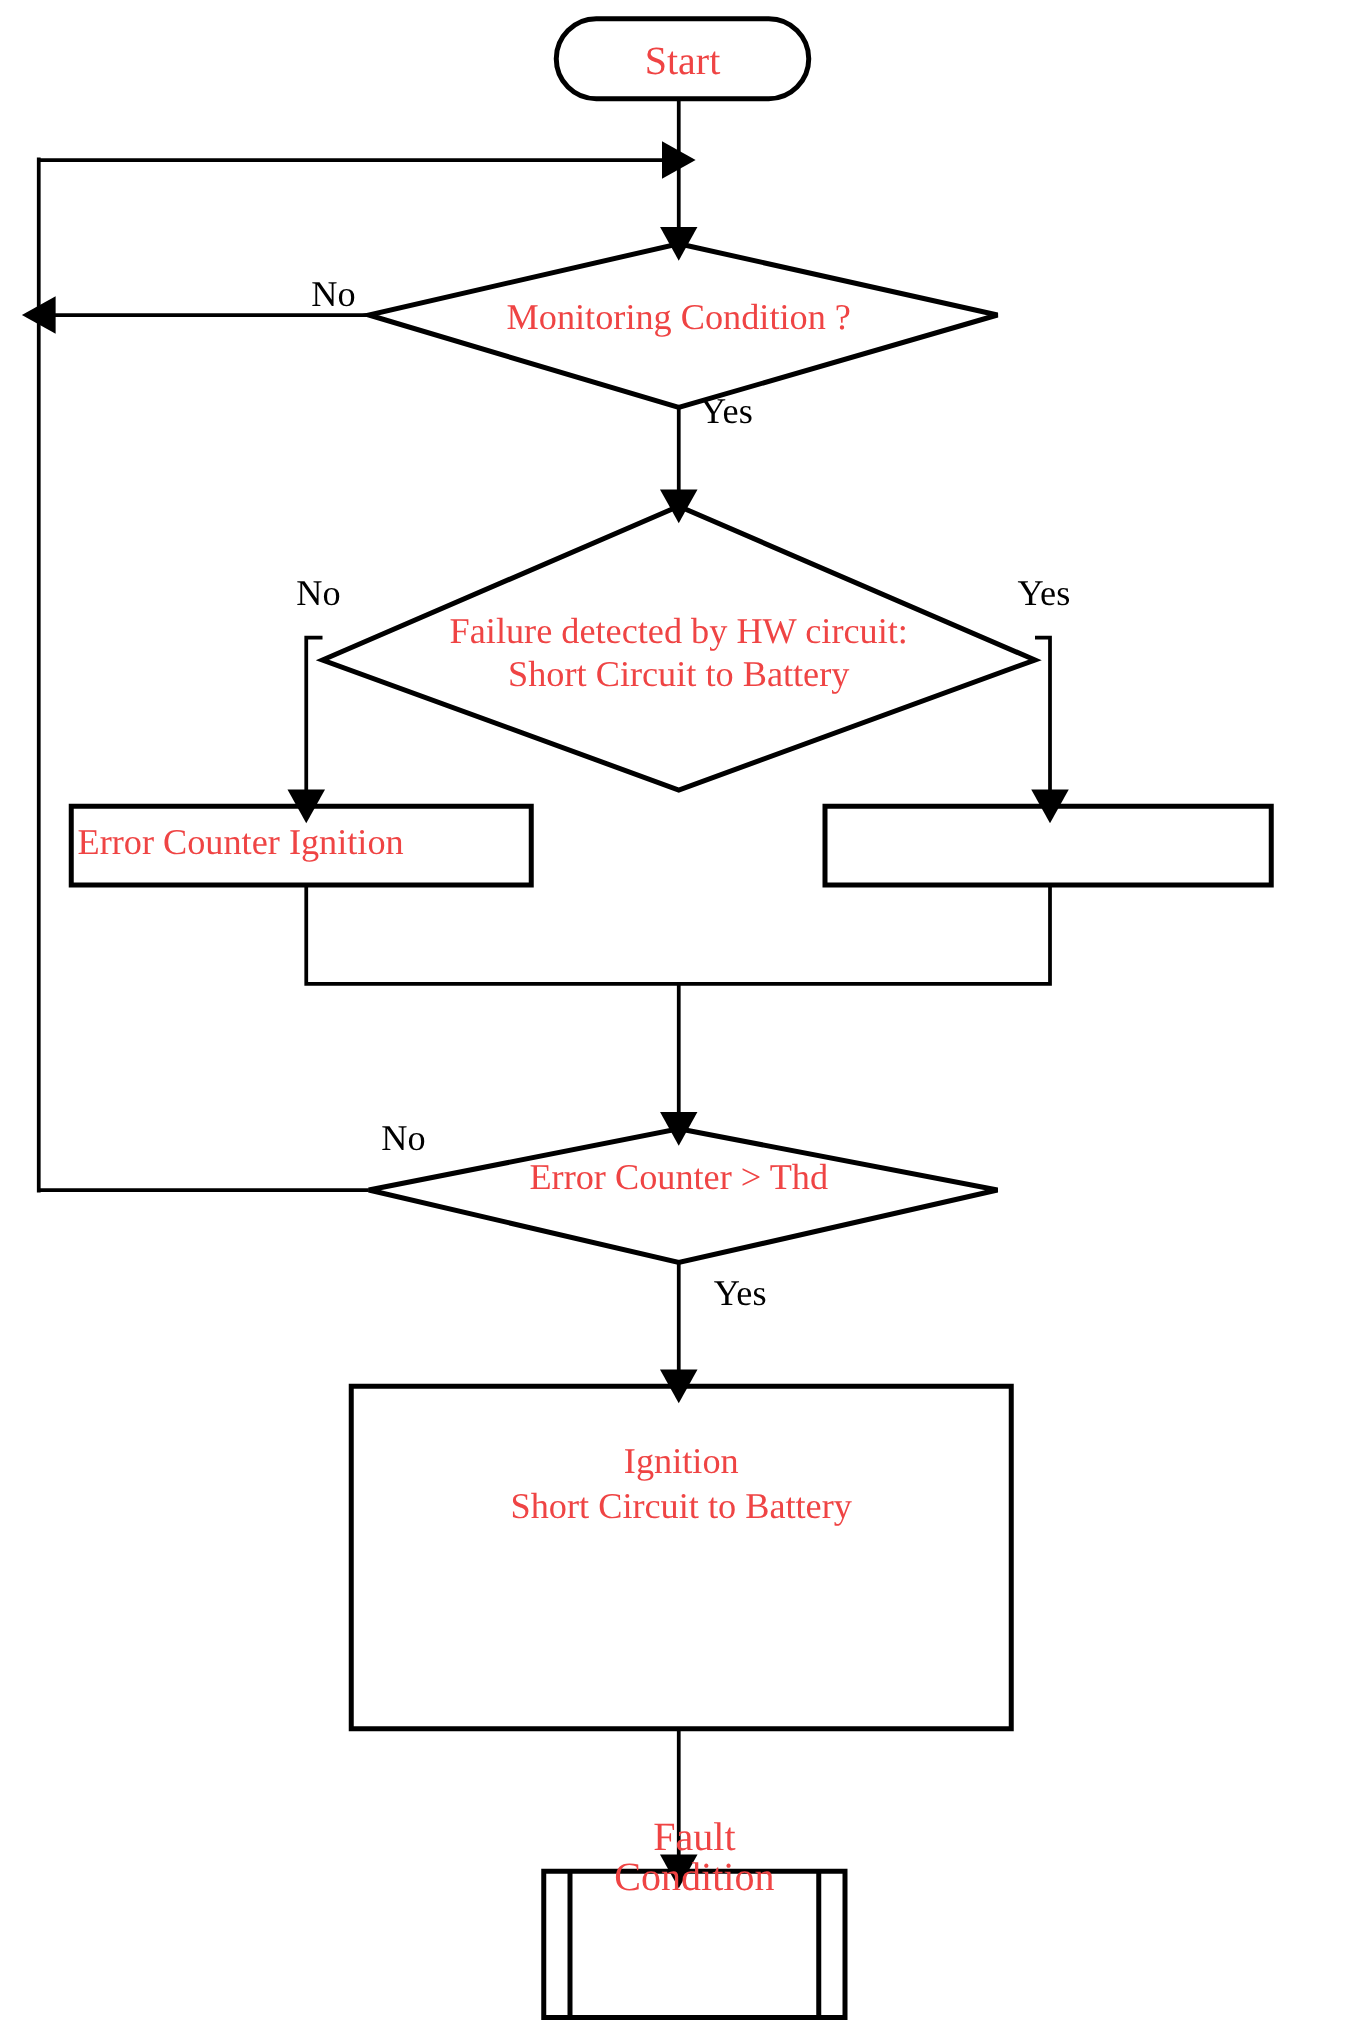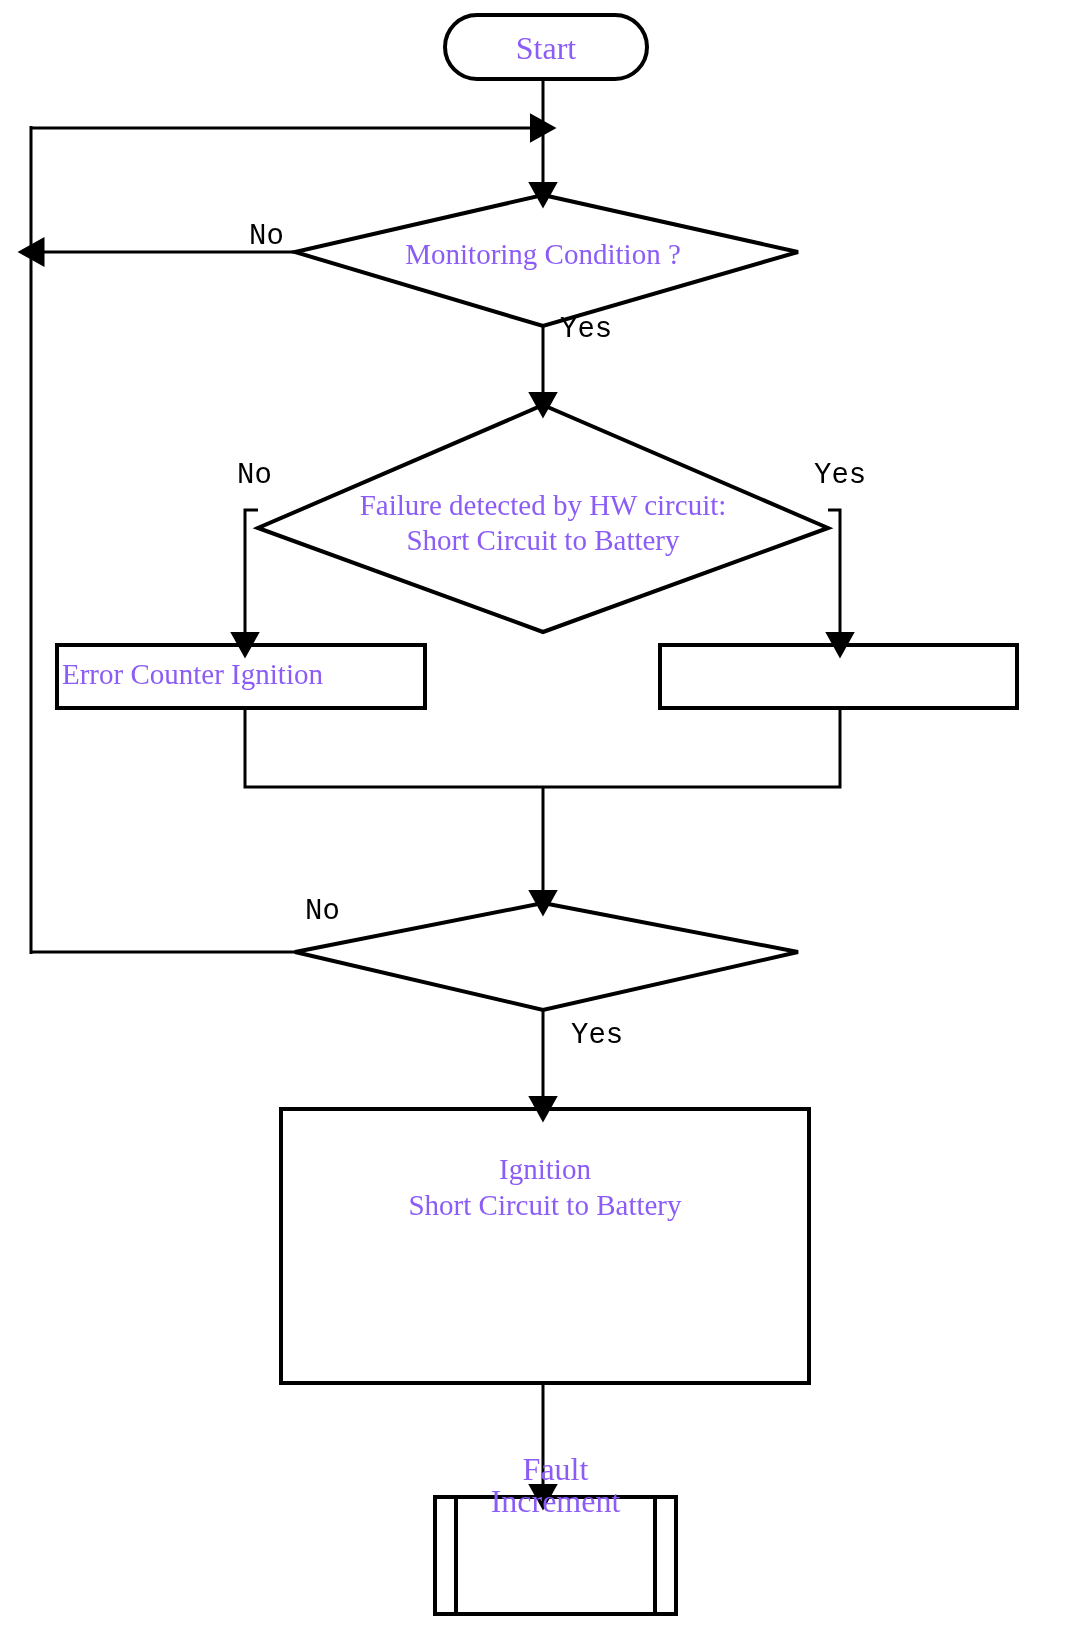--- a/index.html
+++ b/index.html
@@ -9,35 +9,35 @@
     height:1632px;
     background:#ffffff;
     font-family:"Liberation Serif","DejaVu Serif",serif;
     color:#000000;
     overflow:hidden;
   }
   #flow-svg{position:absolute;left:0;top:0;width:1088px;height:1632px;}
   .node-label{
     position:absolute;
     text-align:center;
-    color:#8b5cf6;
+    color:#ef4444;
     line-height:1.18;
     white-space:pre-line;
     pointer-events:none;
   }
   .edge-label{
     position:absolute;
     color:#000;
     white-space:nowrap;
     pointer-events:none;
   }
   .t-start{font-size:32px;}
   .t-diamond{font-size:29px;}
   .t-box{font-size:29px;}
-  .t-edge{font-size:29px;font-family:Liberation Mono, monospace;}
+  .t-edge{font-size:29px;}
   .t-sub{font-size:32px;}
 </style>
 </head>
 <body>
 
 <div id="canvas">
 
   <svg id="flow-svg" viewBox="0 0 1088 1632" xmlns="http://www.w3.org/2000/svg">
     <defs>
       <marker id="arrow-down" markerWidth="16" markerHeight="16" refX="1.5" refY="5" orient="auto" markerUnits="strokeWidth">
@@ -97,26 +97,27 @@
   <div class="node-label t-start" style="left:445px;top:30px;width:202px;">Start</div>
 
   <div class="node-label t-diamond" style="left:343px;top:237px;width:400px;">Monitoring Condition ?</div>
 
   <div class="node-label t-diamond" style="left:293px;top:488px;width:500px;">Failure detected by HW circuit:</div>
   <div class="node-label t-diamond" style="left:293px;top:523px;width:500px;">Short Circuit to Battery</div>
 
   <div class="node-label t-box" style="left:62px;top:657px;width:360px;text-align:left;">Error Counter Ignition</div>
 
 
+  <div class="node-label t-diamond" style="left:343px;top:925px;width:400px;">Error Counter &gt;  Thd</div>
 
   <div class="node-label t-box" style="left:281px;top:1152px;width:528px;">Ignition</div>
   <div class="node-label t-box" style="left:281px;top:1188px;width:528px;">Short Circuit to Battery</div>
 
   <div class="node-label t-sub" style="left:456px;top:1451px;width:199px;">Fault</div>
-  <div class="node-label t-sub" style="left:456px;top:1483px;width:199px;">Increment</div>
+  <div class="node-label t-sub" style="left:456px;top:1483px;width:199px;">Condition</div>
 
   <div class="edge-label t-edge" style="left:249px;top:220px;">No</div>
 
   <div class="edge-label t-edge" style="left:560px;top:313px;">Yes</div>
 
   <div class="edge-label t-edge" style="left:237px;top:459px;">No</div>
 
   <div class="edge-label t-edge" style="left:814px;top:459px;">Yes</div>
 
   <div class="edge-label t-edge" style="left:305px;top:895px;">No</div>

